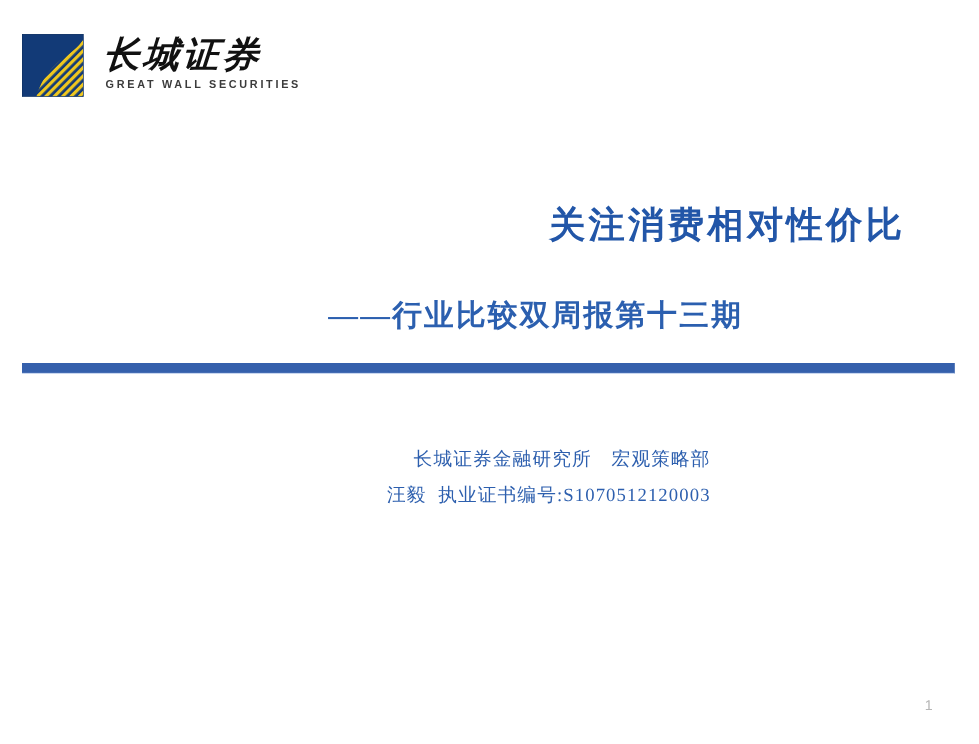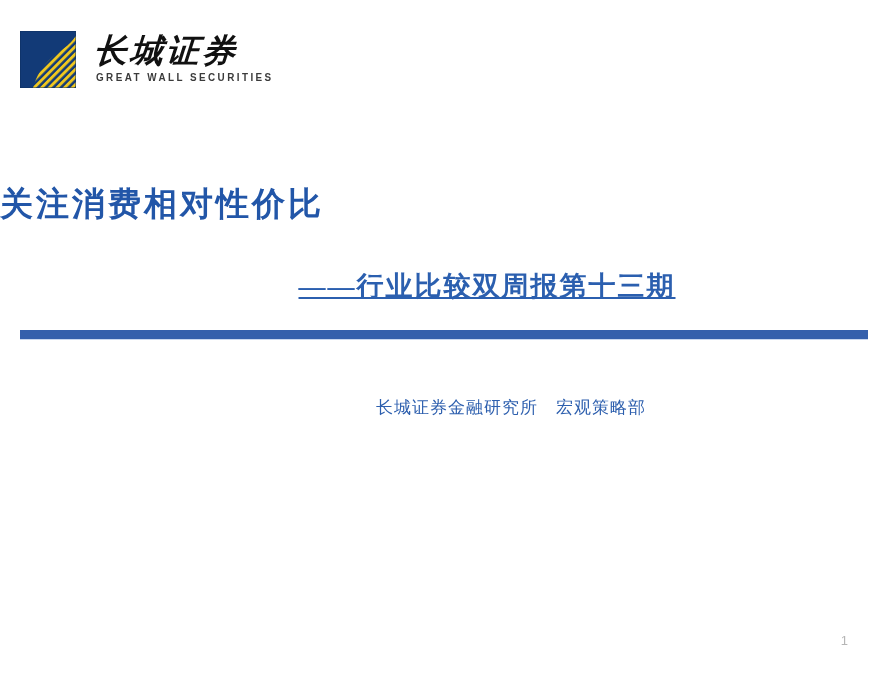--- a/index.html
+++ b/index.html
@@ -66,21 +66,21 @@
     transform: scaleX(0.94);
     transform-origin: left center;
   }
 
   
   #title-main {
     position: absolute;
     left: 0;
     top: 182px;
     width: 823px;
-    text-align: left;
+    text-align: right;
     font-family: Liberation Sans, sans-serif;
     font-size: 33px;
     font-weight: 700;
     color: #2256a8;
     letter-spacing: 3px;
     white-space: nowrap;
   }
   #title-sub {
     position: absolute;
     left: 0;
@@ -88,39 +88,38 @@
     width: 890px;
     text-align: center;
     padding-left: 84px;
     box-sizing: border-box;
     font-family: "Liberation Serif", "DejaVu Serif", serif;
     font-size: 27px;
     font-weight: 700;
     color: #2b5faf;
     letter-spacing: 2px;
     white-space: nowrap;
-    text-decoration: underline;
   }
 
   
   #divider {
     position: absolute;
     left: 20px;
     top: 330px;
     width: 848px;
     height: 9px;
     background: #3560ac;
     border-bottom: 1px solid #c9d7ef;
   }
 
   
   #author-block {
     position: absolute;
     left: 0;
-    top: 392px;
+    top: 402px;
     width: 712px;
     padding-right: 66px;
     box-sizing: border-box;
     text-align: right;
     font-family: "Liberation Serif", "DejaVu Serif", serif;
     color: #2d5fae;
   }
   .author-line {
     font-size: 17px;
     line-height: 32px;
@@ -172,17 +171,20 @@
 <div id="title-sub">——行业比较双周报第十三期</div>
 
 <div id="divider"></div>
 
 <div id="author-block">
 
   <div class="author-line">
     <span>长城证券金融研究所</span><span class="gap"></span><span>宏观策略部</span>
   </div>
 
+  <div class="author-line">
+    <span>汪毅</span>&nbsp;&nbsp;<span>执业证书编号:</span><span>S1070512120003</span>
+  </div>
 
 
 </div>
 
 <div id="page-number">1</div>
 
 </body></html>

